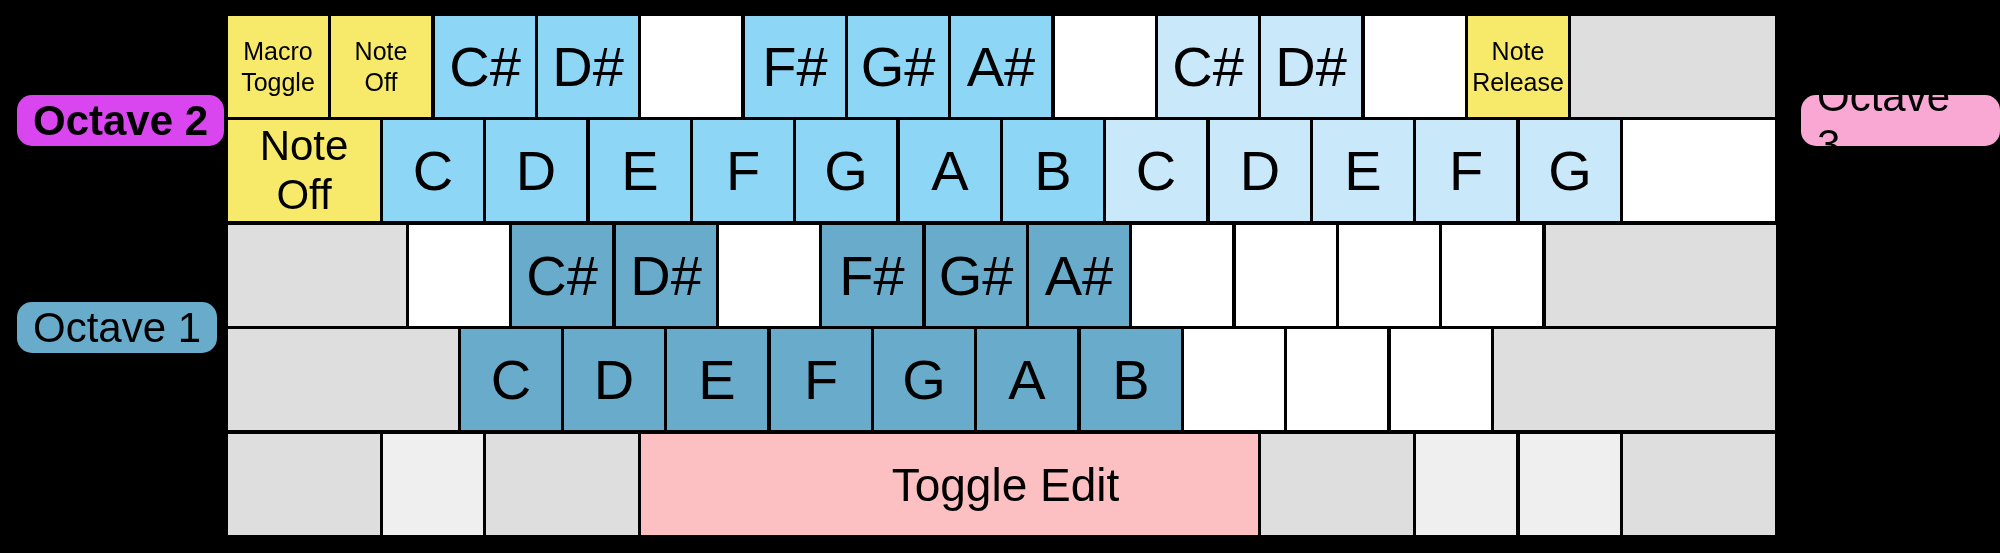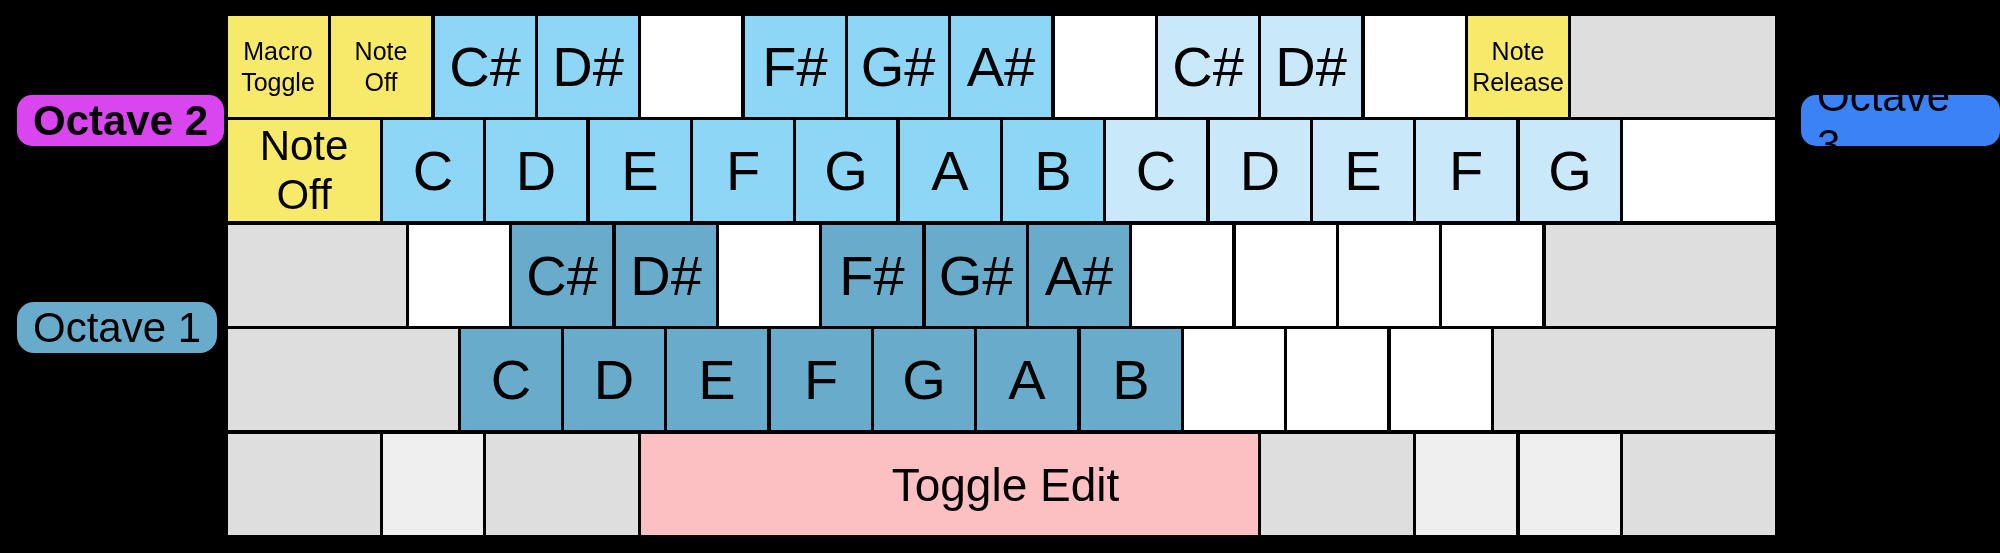--- a/index.html
+++ b/index.html
@@ -57,30 +57,30 @@
     height: 51px;
     border-radius: 15px;
     display: flex;
     align-items: center;
     justify-content: center;
     padding: 0 16px;
     font-size: 42px;
     color: #000000;
   }
   #pill-octave2 { left: 17px;   top: 95px;  }
-  #pill-octave1 { left: 17px;   top: 302px; border-radius: 17px; }
+  #pill-octave1 { left: 17px;   top: 302px; }
   #pill-octave3 { left: 1801px; top: 95px;  }
 </style>
 </head>
 <body>
 
 <div id="keyboard">
   <div class="pill" id="pill-octave2" style="background: #d946ef; font-weight: bold;">Octave 2</div>
   <div class="pill" id="pill-octave1" style="background: rgb(105, 171, 203);">Octave 1</div>
-  <div class="pill" id="pill-octave3" style="background: #3b82f6;">Octave 3</div>
+  <div class="pill" id="pill-octave3" style="background: #f9a8d4;">Octave 3</div>
 <div class="key" style="left: 225px; top: 13px; width: 106px; height: 107px; background: rgb(247, 233, 106);">
       <span class="key-label fn-small">Macro
 Toggle</span>
     </div>
     <div class="key" style="left: 328px; top: 13px; width: 106px; height: 107px; background: rgb(247, 233, 106);">
       <span class="key-label fn-small">Note
 Off</span>
     </div>
     <div class="key" style="left: 432px; top: 13px; width: 106px; height: 107px; background: rgb(141, 214, 245);">
       <span class="key-label note-label">C#</span>

